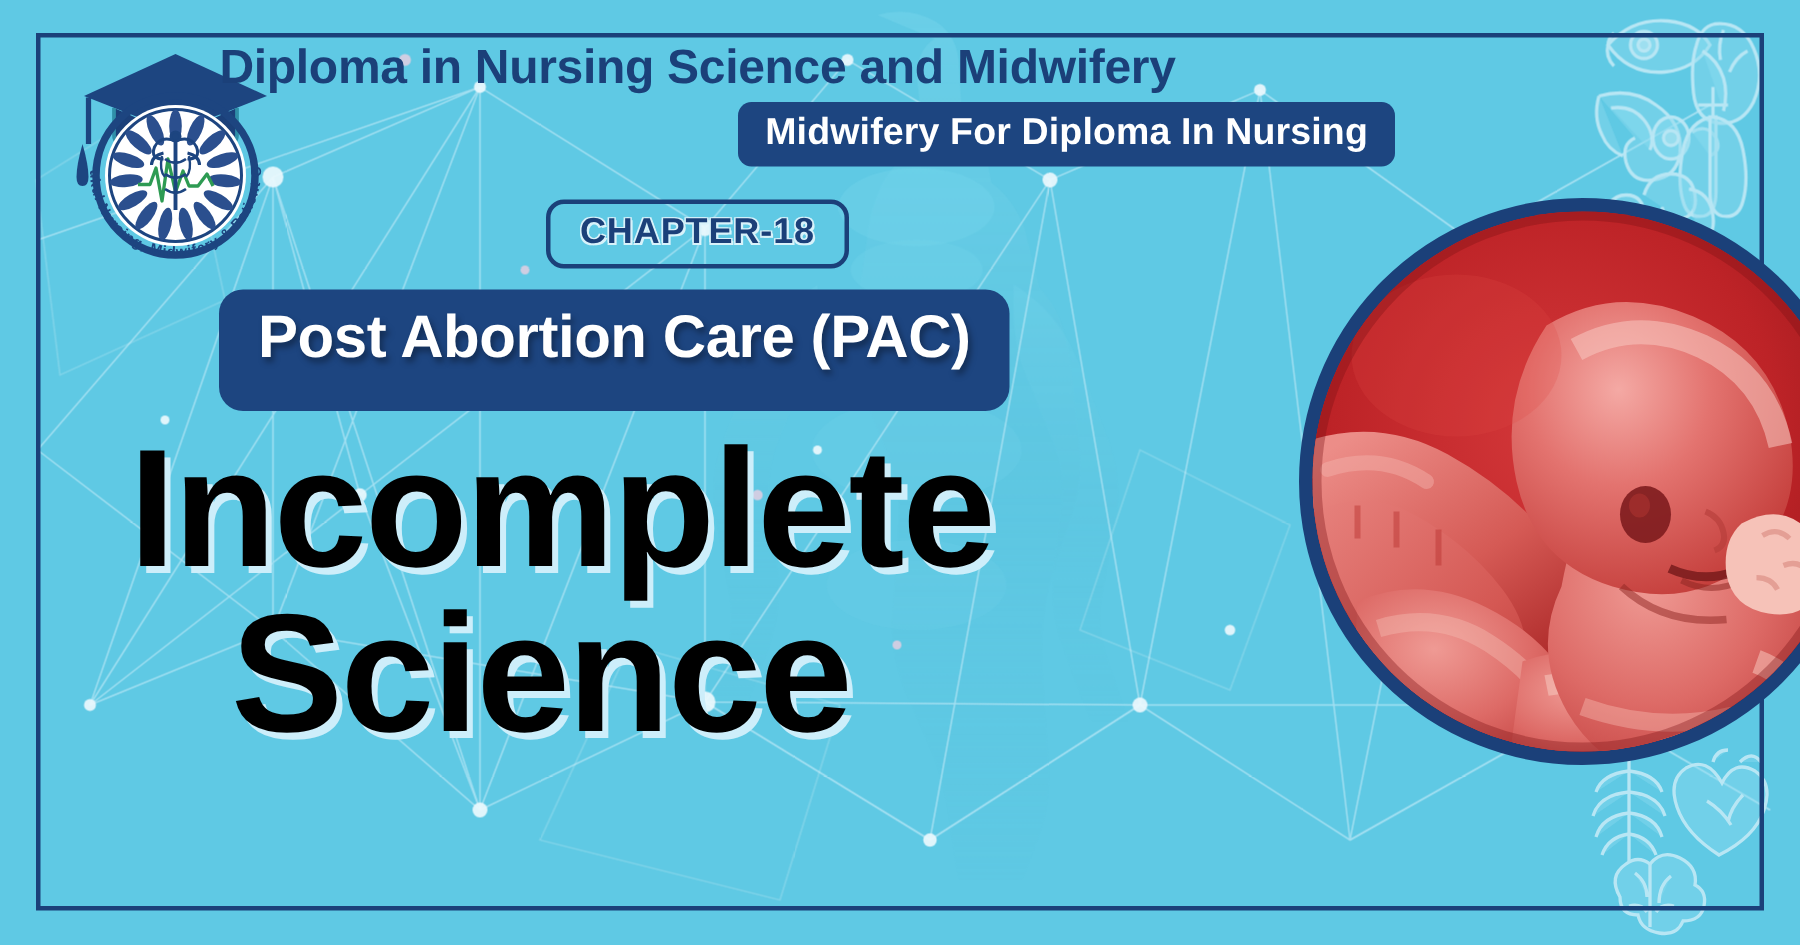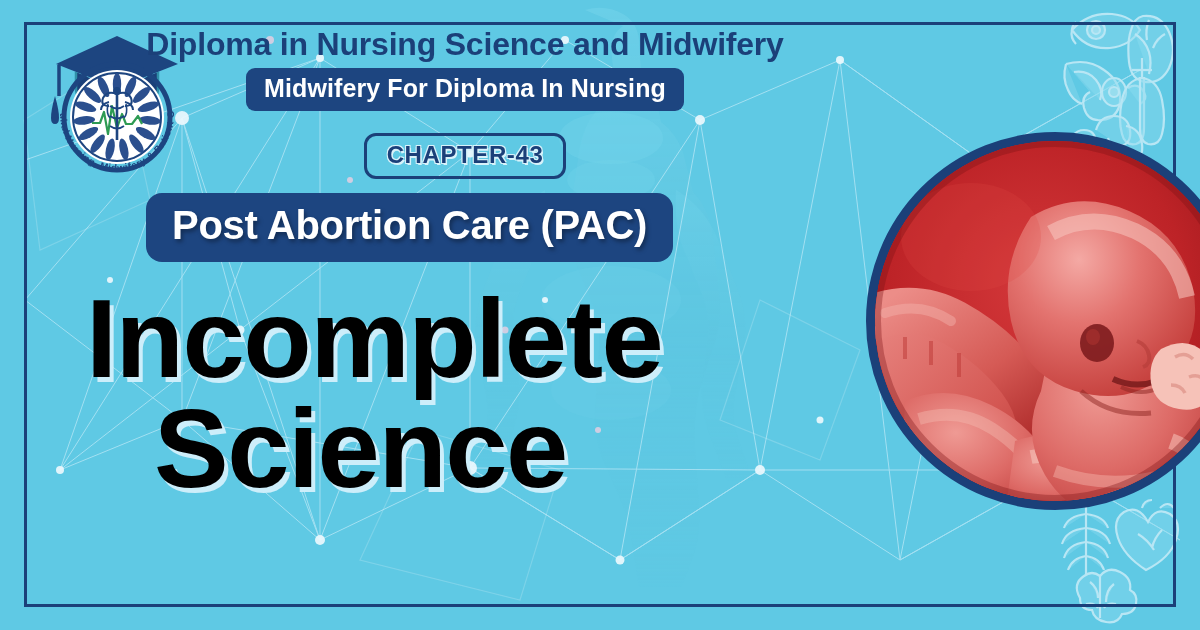--- a/index.html
+++ b/index.html
@@ -39,21 +39,21 @@
   
   .hdr-line1 {
     position:absolute; left:0; top:26px; width:1200px;
     text-align:center;
     font-size:32px; font-weight:bold; letter-spacing:-0.2px;
     color:#1b4079;
     padding-right:270px;
   }
   .hdr-badge-row {
     position:absolute; left:0; top:68px; width:1200px;
-    text-align:center; padding-right:270px;
+    text-align:right; padding-right:270px;
   }
   .hdr-badge {
     display:inline-block;
     background:#1d4580;
     color:#ffffff;
     font-size:25px; font-weight:bold;
     padding:6px 18px 8px;
     border-radius:9px;
     letter-spacing:0.1px;
   }
@@ -77,21 +77,21 @@
       -1px  1px 0 #d8f2fa;
   }
 
   .pac-row {
     position:absolute; left:146px; top:193px;
   }
   .pac-bar {
     display:inline-block;
     background:#1d4580;
     border-radius:16px;
-    padding:10px 26px 14px;
+    padding:10px 26px 26px;
     color:#ffffff;
     font-size:40px; font-weight:bold;
     letter-spacing:-0.3px;
     text-shadow:2px 3px 4px rgba(0,0,0,.35);
   }
 
   
   .main-title {
     position:absolute; left:86px; top:284px;
     width:760px;
@@ -363,21 +363,21 @@
     </svg>
   </div>
 
   <div class="hdr-line1">Diploma in Nursing Science and Midwifery</div>
 
   <div class="hdr-badge-row">
     <span class="hdr-badge">Midwifery For Diploma In Nursing</span>
   </div>
 
   <div class="chapter-row">
-    <span class="chapter-badge">CHAPTER-43</span>
+    <span class="chapter-badge">CHAPTER-18</span>
   </div>
 
   <div class="pac-row">
     <span class="pac-bar">Post Abortion Care (PAC)</span>
   </div>
 
   <div class="main-title">
     <span class="ln ln1">Incomplete</span>
     <span class="ln ln2">Science</span>
   </div>

